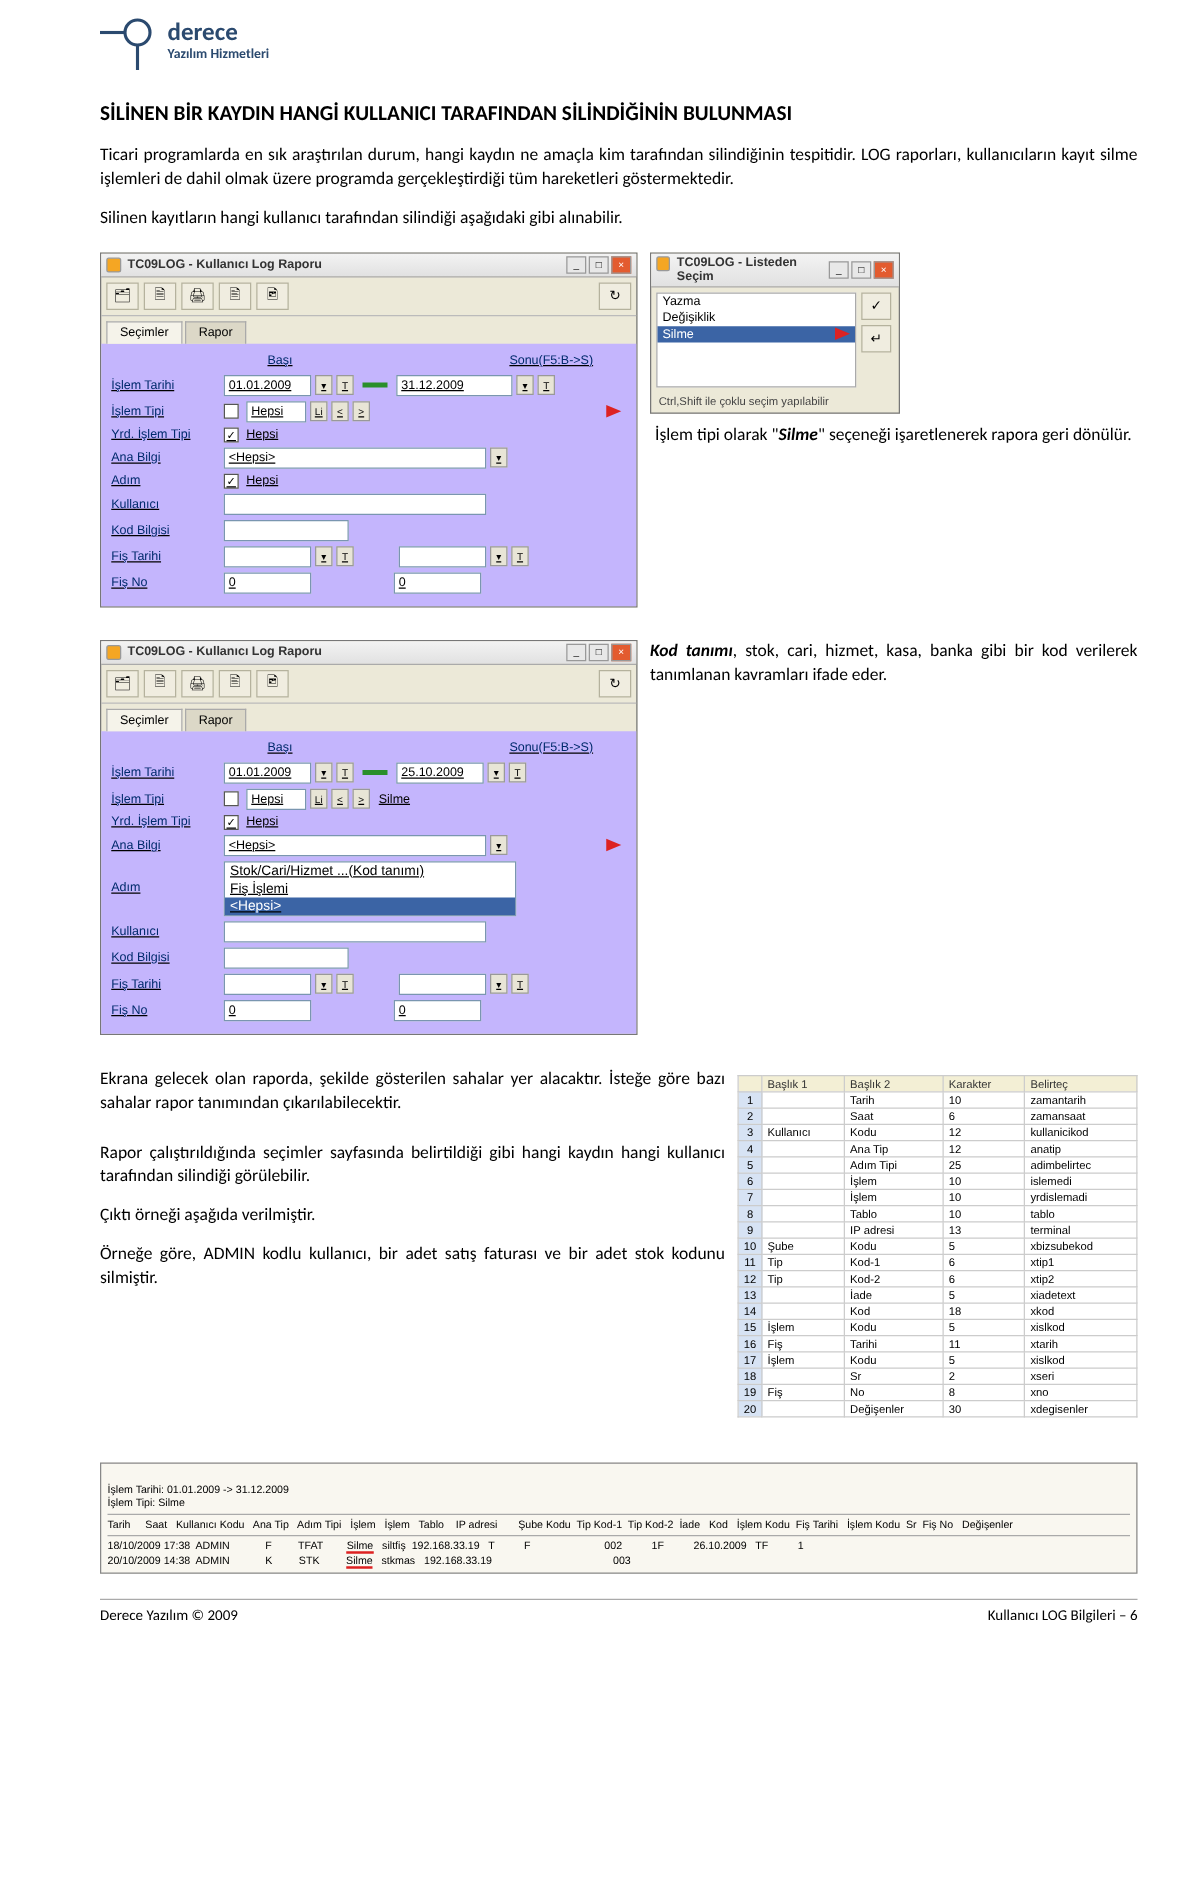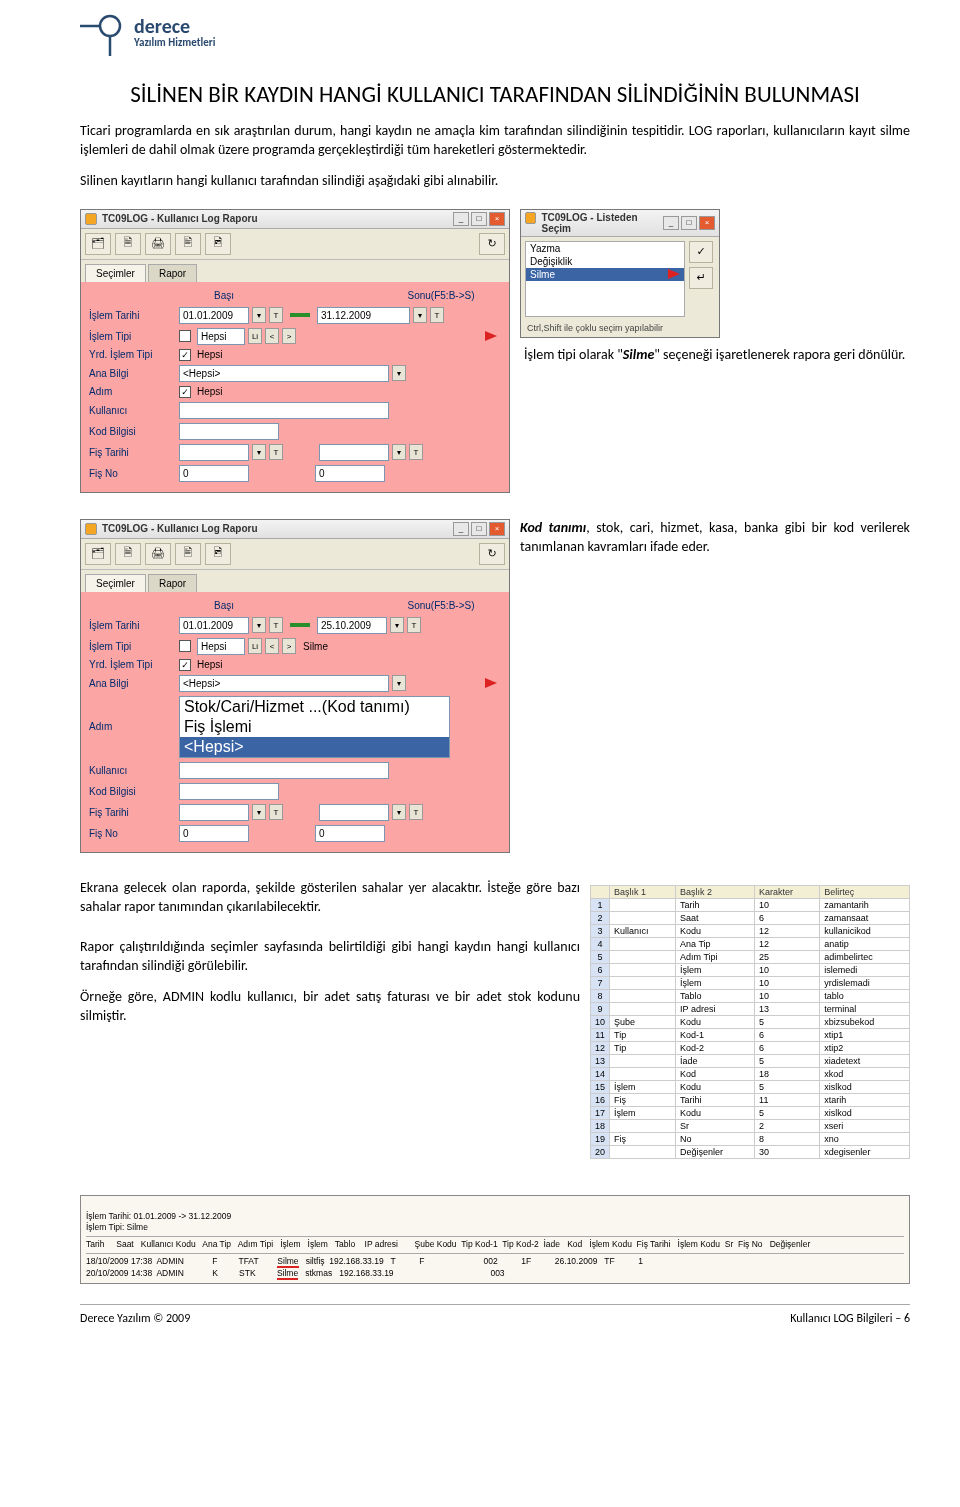--- a/index.html
+++ b/index.html
@@ -22,24 +22,23 @@
   .logo-mark {
     width: 48px; height: 48px;
     position: relative;
   }
   .logo-mark svg { width: 100%; height: 100%; }
   .logo-text { line-height: 1.1; }
   .logo-text .title { font-size: 20px; font-weight: bold; color: #2b4a6f; }
   .logo-text .sub { font-size: 11px; color: #2b4a6f; font-weight: bold; }
 
   h1.doc-title {
-    font-size: 23px;
-    font-weight: normal;
+    font-size: 17px;
+    font-weight: bold;
     margin: 20px 0 14px;
-    text-align: center;
   }
   p.body-text {
     font-size: 14px;
     margin-bottom: 12px;
     text-align: justify;
     line-height: 1.35;
   }
 
   
   .shot-row { display: flex; gap: 10px; align-items: flex-start; margin: 18px 0 26px; }
@@ -64,21 +63,21 @@
   .titlebar .ico { width: 12px; height: 12px; background: #f5a623; border: 1px solid #999; border-radius: 2px; }
   .t-title { font-weight: bold; font-size: 10px; color: #333; }
   .win-btns { display: flex; gap: 2px; }
   .win-btn { width: 16px; height: 14px; background: #e8e8e8; border: 1px solid #999; display: flex; align-items:center; justify-content:center; font-size: 8px; }
   .win-btn.close { background: #e35b2f; color: #fff; }
   .toolbar { display: flex; gap: 4px; padding: 4px; border-bottom: 1px solid #bbb; align-items: center; }
   .tool-btn { width: 26px; height: 22px; background: #f0ede0; border: 1px solid #b5b29d; display: flex; align-items:center; justify-content:center; font-size: 11px; }
   .tabs-row { display: flex; gap: 2px; padding: 4px 4px 0 4px; }
   .tab-btn { padding: 3px 10px; background: #dcd8c7; border: 1px solid #aaa; border-bottom: none; font-size: 10px; }
   .tab-btn.active { background: #f5f3ea; }
-  .form-area { background: #fca5a5; padding: 6px 8px 10px; }
+  .form-area { background: #c4b5fd; padding: 6px 8px 10px; text-decoration: underline; }
   .form-grid { display: grid; grid-template-columns: 84px 1fr; gap: 4px 6px; align-items: center; font-size: 10px; }
   .fld-label { color: #002a6c; font-weight: normal; }
   .fld-input { background: #fff; border: 1px solid #7a96b0; height: 17px; padding: 0 3px; font-size: 10px; display: flex; align-items: center; }
   .fld-row { display: flex; gap: 3px; align-items: center; }
   .mini-btn { width: 14px; height: 16px; background: #e8e5d6; border: 1px solid #999; font-size: 8px; display:flex; align-items:center; justify-content:center; }
   .chk { width: 12px; height: 12px; border: 1px solid #555; background: #fff; display:inline-flex; align-items:center; justify-content:center; font-size: 9px; margin-right: 3px; }
   .chk.on::after { content: "✓"; }
   .header-row { color: #002a6c; font-size: 10px; padding: 2px 0; }
   .sel-list .item { padding: 1px 4px; }
   .sel-list .item.sel { background: #3b64a5; color: #fff; }
@@ -352,21 +351,21 @@
             <span>Hepsi</span>
           </div>
 
         <span class="fld-label">Ana Bilgi</span>
         <div class="fld-row arrow-right" style="position:relative">
           <div class="fld-input" style="width:210px">&lt;Hepsi&gt;</div>
           <div class="mini-btn">▾</div>
         </div>
 
         <span class="fld-label">Adım</span>
-        <div style="background:#fff;border:1px solid #7a96b0;width:271px;font-size:16px">
+        <div style="background:#fff;border:1px solid #7a96b0;width:234px;font-size:11px">
           <div style="padding:1px 4px">Stok/Cari/Hizmet ...(Kod tanımı)</div>
           <div style="padding:1px 4px">Fiş İşlemi</div>
           <div style="padding:1px 4px;background:#3b64a5;color:#fff">&lt;Hepsi&gt;</div>
         </div>
 
         <span class="fld-label">Kullanıcı</span>
         <div class="fld-row">
             <div class="fld-input" style="width:210px"></div>
           </div>
 
@@ -399,20 +398,21 @@
   <div class="side-text-col caption-text">
     <p style="margin-bottom:10px"><span class="em">Kod tanımı</span><span>, stok, cari, hizmet, kasa, banka gibi bir kod verilerek tanımlanan kavramları ifade eder.</span></p>
   </div>
 </div>
 
 <div class="shot-row">
   <div style="flex:1">
     <p class="body-text">Ekrana gelecek olan raporda, şekilde gösterilen sahalar yer alacaktır. İsteğe göre bazı sahalar rapor tanımından çıkarılabilecektir.</p>
     <div class="row-sep"></div>
     <p class="body-text">Rapor çalıştırıldığında seçimler sayfasında belirtildiği gibi hangi kaydın hangi kullanıcı tarafından silindiği görülebilir.</p>
+    <p class="body-text">Çıktı örneği aşağıda verilmiştir.</p>
     <p class="body-text">Örneğe göre, ADMIN kodlu kullanıcı, bir adet satış faturası ve bir adet stok kodunu silmiştir.</p>
   </div>
 
   <div style="width:320px">
     <table class="rpt-table">
       <thead>
           <tr id="rpt-head">
             <th></th>
             <th>Başlık 1</th>
             <th>Başlık 2</th>

